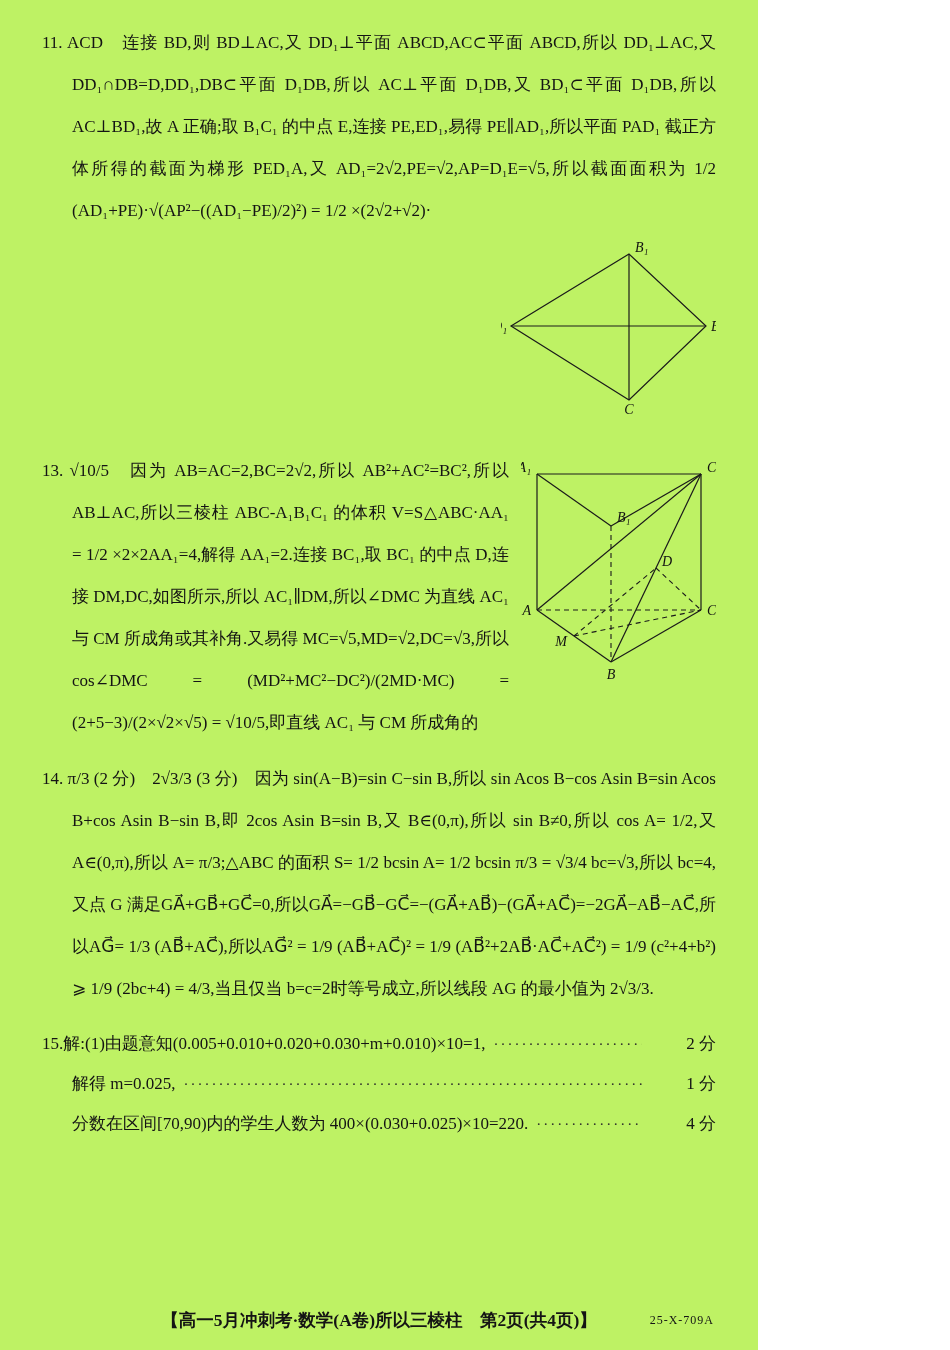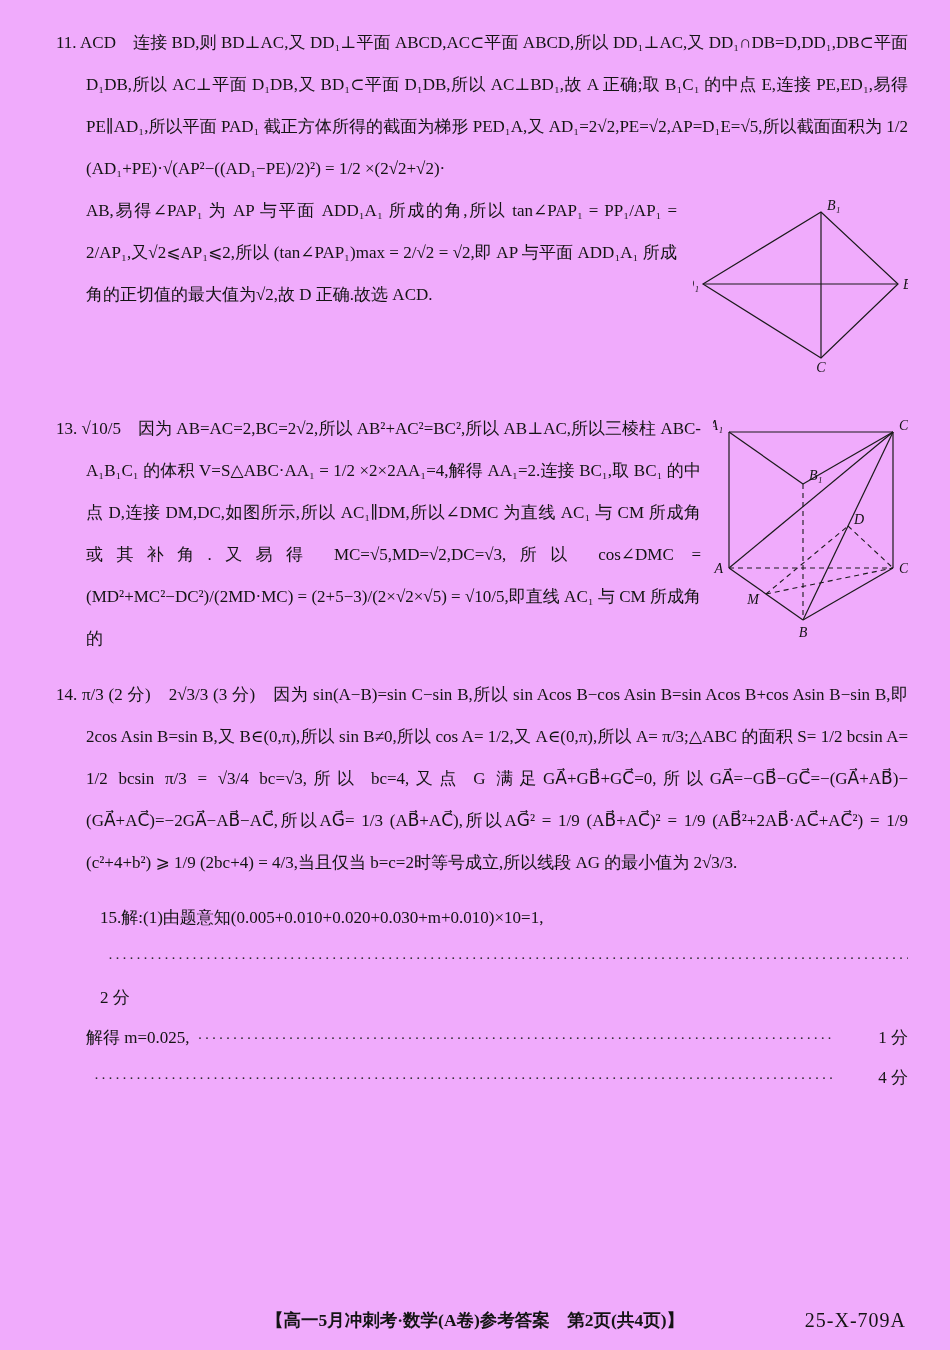--- a/index.html
+++ b/index.html
@@ -1,21 +1,21 @@
 <!DOCTYPE html>
 <html><head>
 <meta charset="utf-8">
 <style>
   * { margin:0; padding:0; box-sizing:border-box; }
   html,body { background:#ffffff; }
   .page {
-    width:950px; height:1350px;
-    background:#f0abfc;
+    width:758px; height:1350px;
+    background:#bef264;
     position:relative;
-    padding:22px 42px 0 56px;
+    padding:22px 42px 0 42px;
     font-family:"Liberation Serif","DejaVu Serif","DejaVu Sans",serif;
     font-size:17px;
     color:#141414;
     overflow:hidden;
   }
   .problem {
     position:relative;
     padding-left:30px;
     line-height:42px;
     text-align:justify;
@@ -29,36 +29,36 @@
   .diagram.d13 { width:195px; height:232px; margin:2px 0 12px 12px; }
   svg { display:block; }
   svg .edges { stroke:#1a1a1a; stroke-width:1.2; fill:none; }
   svg .hidden-edges { stroke:#1a1a1a; stroke-width:1.1; fill:none; stroke-dasharray:5,4; }
   svg text {
     font-family:"Liberation Serif","DejaVu Serif",serif;
     font-style:italic; font-size:14px; fill:#111;
     stroke:none;
   }
   .p15 .solution-line { display:flex; align-items:baseline; line-height:40px; }
-  .p15 .solution-line.no-indent { margin-left:-30px;flex-direction:column; }
+  .p15 .solution-line.no-indent { margin-left:-30px; }
   .p15 .sol-text { white-space:nowrap; }
   .p15 .leader {
     flex:1; overflow:hidden; white-space:nowrap;
     letter-spacing:2px; color:#2c2c2c; padding:0 8px;
     font-size:15px;
   }
   .p15 .score { white-space:nowrap;margin-left:44px; }
   .footer {
     position:absolute; left:42px; right:42px; bottom:18px;
     display:flex; align-items:center; justify-content:center;
     font-size:17.5px; font-weight:bold;
   }
   .footer .paper-code {
     position:absolute; right:2px;
-    font-weight:normal; font-size:20px; letter-spacing:1px;
+    font-weight:normal; font-size:12px; letter-spacing:1px;
   }
 </style>
 </head>
 <body>
 
 <div class="page">
 
   <section class="problem">
     <div class="seg first">11. ACD　连接 BD,则 BD⊥AC,又 DD₁⊥平面 ABCD,AC⊂平面 ABCD,所以 DD₁⊥AC,又 DD₁∩DB=D,DD₁,DB⊂平面 D₁DB,所以 AC⊥平面 D₁DB,又 BD₁⊂平面 D₁DB,所以 AC⊥BD₁,故 A 正确;取 B₁C₁ 的中点 E,连接 PE,ED₁,易得 PE∥AD₁,所以平面 PAD₁ 截正方体所得的截面为梯形 PED₁A,又 AD₁=2√2,PE=√2,AP=D₁E=√5,所以截面面积为 1/2 (AD₁+PE)·√(AP²−((AD₁−PE)/2)²) = 1/2 ×(2√2+√2)·</div>
     <div class="diagram d11">
@@ -67,21 +67,20 @@
           <polygon points="10,88 128,16 205,88 128,162"></polygon>
           <line x1="10" y1="88" x2="205" y2="88"></line>
           <line x1="128" y1="16" x2="128" y2="162"></line>
         </g>
         <text x="6" y="93" text-anchor="end">D₁</text>
         <text x="134" y="14" text-anchor="start">B₁</text>
         <text x="210" y="93" text-anchor="start">B</text>
         <text x="128" y="176" text-anchor="middle">C</text>
       </svg>
     </div>
-    <div class="seg">AB,易得∠PAP₁ 为 AP 与平面 ADD₁A₁ 所成的角,所以 tan∠PAP₁ = PP₁/AP₁ = 2/AP₁,又√2⩽AP₁⩽2,所以 (tan∠PAP₁)max = 2/√2 = √2,即 AP 与平面 ADD₁A₁ 所成角的正切值的最大值为√2,故 D 正确.故选 ACD.</div>
   </section>
 
   <section class="problem">
   </section>
 
   <section class="problem">
     <div class="diagram d13">
       <svg viewBox="0 0 195 232" width="195" height="232">
         <g class="edges">
           <line x1="16" y1="22" x2="180" y2="22"></line>
@@ -123,23 +122,24 @@
       <span class="sol-text">15.解:(1)由题意知(0.005+0.010+0.020+0.030+m+0.010)×10=1,</span>
       <span class="leader">··························································································································································</span>
       <span class="score">2 分</span>
     </div>
     <div class="solution-line">
       <span class="sol-text">解得 m=0.025,</span>
       <span class="leader">··························································································································································</span>
       <span class="score">1 分</span>
     </div>
     <div class="solution-line">
+      <span class="sol-text">分数在区间[70,90)内的学生人数为 400×(0.030+0.025)×10=220.</span>
       <span class="leader">··························································································································································</span>
       <span class="score">4 分</span>
     </div>
   </section>
 
   <div class="footer">
-    <span>【高一5月冲刺考·数学(A卷)参考答案　第2页(共4页)】</span>
+    <span>【高一5月冲刺考·数学(A卷)所以三棱柱　第2页(共4页)】</span>
     <span class="paper-code">25-X-709A</span>
   </div>
 
 </div>
 
 </body></html>

